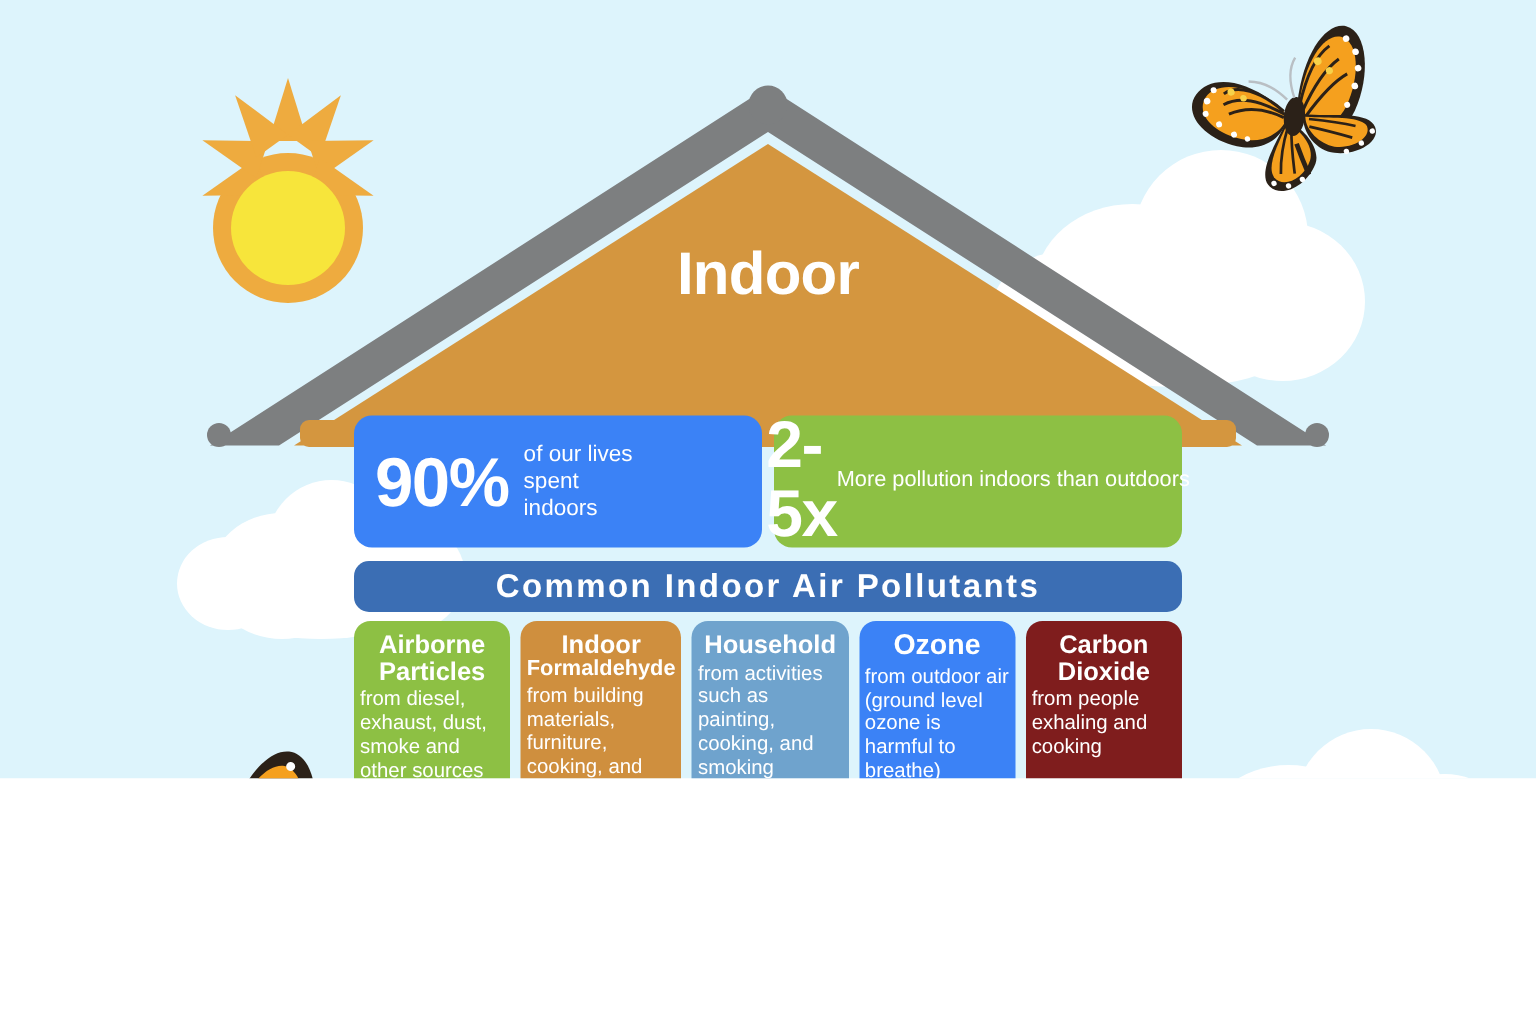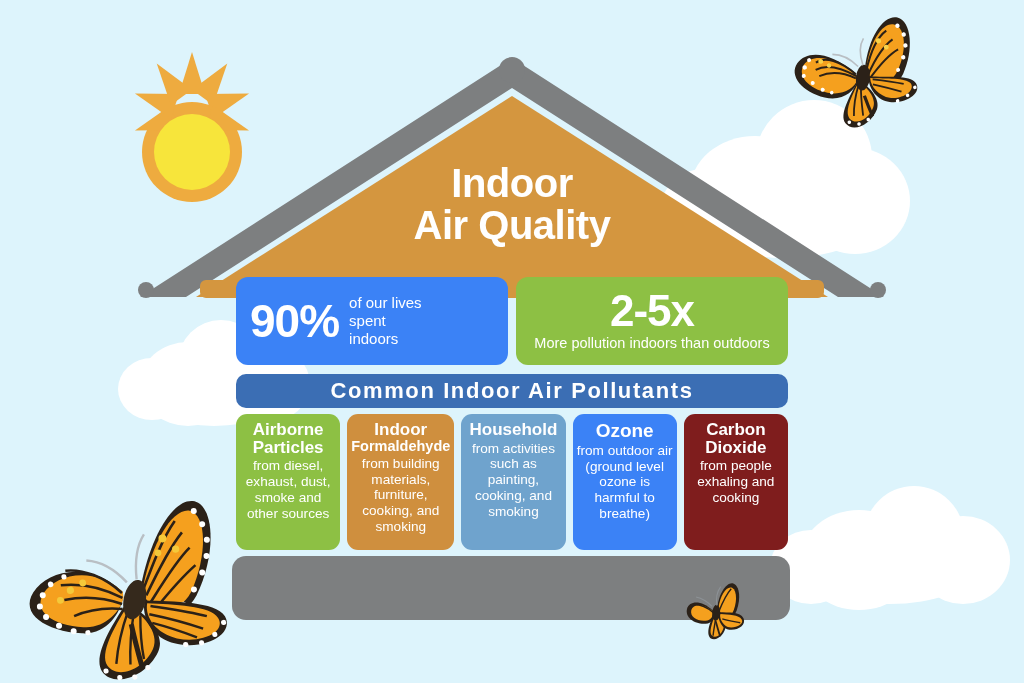--- a/index.html
+++ b/index.html
@@ -3,21 +3,21 @@
 <meta charset="utf-8">
 <style>
   html, body {
     margin: 0;
     padding: 0;
     background: #ffffff;
   }
   #canvas {
     position: relative;
     width: 1024px;
-    height: 683px;
+    height: 519px;
     overflow: hidden;
     background: #ddf4fc;
     font-family: "Liberation Sans", sans-serif;
   }
 
   
   .cloud { position: absolute; }
   .cloud span {
     position: absolute;
     background: #ffffff;
@@ -74,21 +74,20 @@
   #stat-left .big {
     font-size: 46px; font-weight: 700; line-height: 1; letter-spacing: -1px;
     white-space: nowrap;
   }
   #stat-left .sub {
     font-size: 15px; line-height: 1.18; font-weight: 400;
   }
   #stat-right {
     left: 516px; top: 277px; width: 272px; height: 88px;
     background: #8dc044;
-    flex-direction: column;
     justify-content: center;
     padding: 4px 8px 6px;
   }
   #stat-right .big {
     font-size: 44px; font-weight: 700; line-height: 1.05; letter-spacing: -1px;
   }
   #stat-right .sub {
     font-size: 14.5px; line-height: 1.1; margin-top: 2px; white-space: nowrap;
   }
 
@@ -112,21 +111,21 @@
     position: absolute;
     left: 236px; top: 414px;
     width: 552px; height: 136px;
     display: flex;
     gap: 7px;
   }
   .card {
     flex: 1 1 0;
     border-radius: 11px;
     color: #ffffff;
-    text-align: center;
+    text-align: left;
     padding: 7px 4px 0;
     box-sizing: border-box;
     display: flex;
     flex-direction: column;
     align-items: center;
   }
   .card .t1 { font-size: 17px; font-weight: 700; line-height: 1.04; }
   .card .t2 { font-size: 14.5px; font-weight: 700; line-height: 1.05; }
   .card .body { font-size: 13.6px; line-height: 1.16; margin-top: 2px; }
 
@@ -193,21 +192,20 @@
       <polygon points="512,96 828,297 196,297" fill="#d4963f"></polygon>
 
       <rect x="200" y="280" width="624" height="18" rx="6" fill="#d4963f"></rect>
     </g>
   </svg>
 
   <div style="position:absolute; left:332px; top:162px; width:360px; text-align:center;
               color:#ffffff; font-weight:700; line-height:1.05; font-size:40px;
               letter-spacing:-0.5px;">
     <div>Indoor</div>
-    <div>Air Quality</div>
   </div>
 
   <div class="stat" id="stat-left">
     <div class="big">90%</div>
     <div class="sub">
       <div>of our lives</div>
       <div>spent</div>
       <div>indoors</div>
     </div>
   </div>

